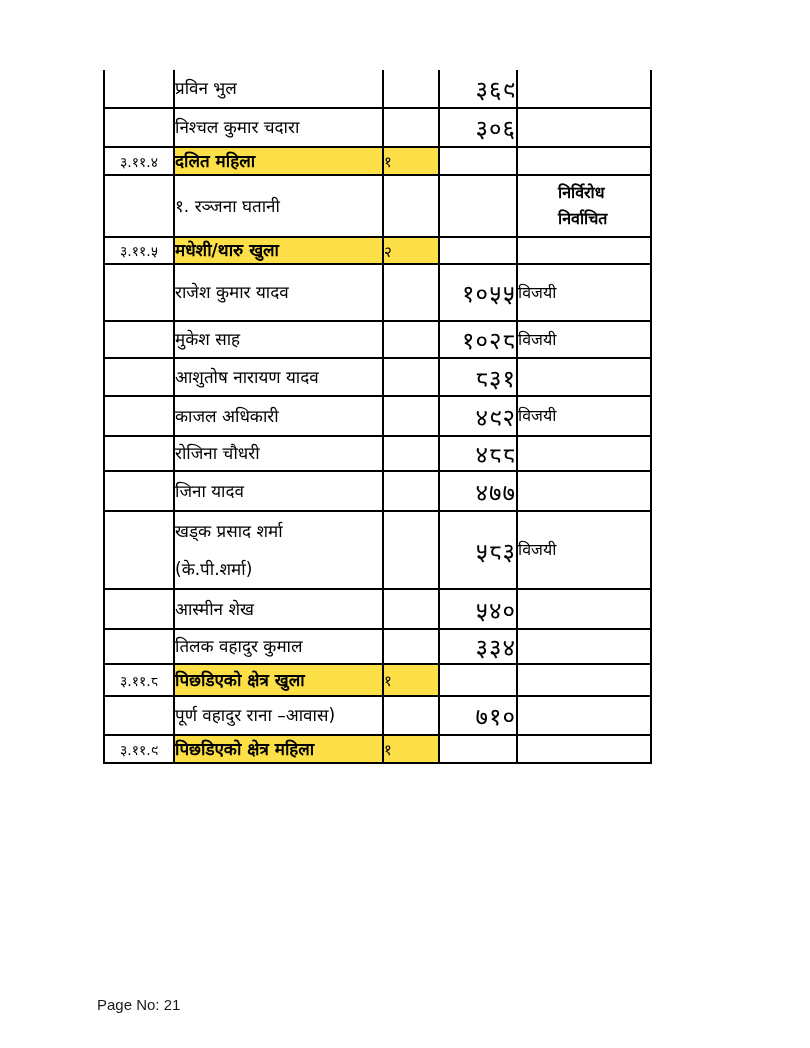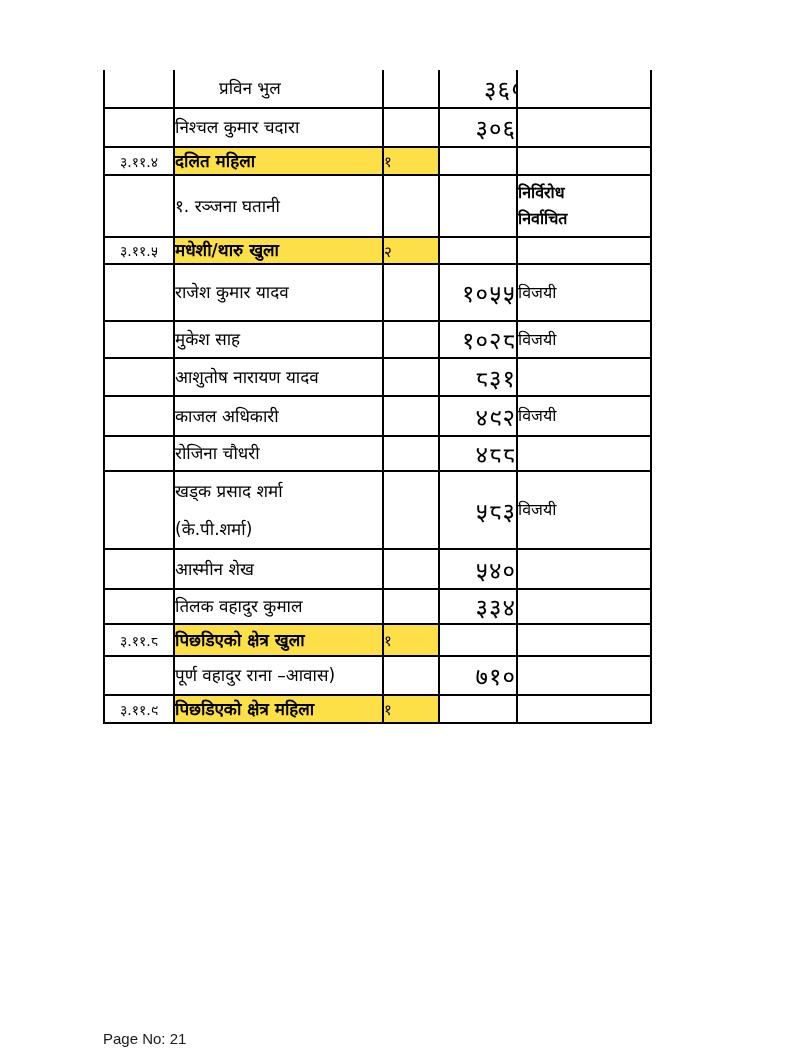--- a/index.html
+++ b/index.html
@@ -27,21 +27,20 @@
     border-top: none;
   }
   table.results td {
     border: 2px solid #000000;
     vertical-align: middle;
     overflow: hidden;
     padding: 0;
   }
   table.results tr:first-child td {
     border-top: none;
-    padding-left: 44px;
   }
   td.sn {
     font-size: 14px;
     padding-left: 7px;
     text-align: center;
   }
   td.name {
     font-size: 17px;
     padding-left: 8px;
     white-space: pre-line;
@@ -72,29 +71,29 @@
   }
   tr.cat td.name.two-line {
     line-height: 27px;
   }
   td.name.wide-lines {
     line-height: 38px;
     vertical-align: middle;
   }
   td.status.bold {
     font-weight: bold;
+    padding-left: 40px;
   }
   .footer {
     position: absolute;
-    left: 103px;
+    left: 97px;
     top: 996px;
     font-family: "Liberation Sans", sans-serif;
     font-size: 15px;
     color: #1a1a1a;
-    margin-top: 34px;
   }
 </style>
 </head>
 <body>
 
 <div class="page">
 
   <table class="results">
     <colgroup>
       <col style="width:70px">
@@ -168,20 +167,27 @@
         <td class="votes">४९२</td>
         <td class="status">विजयी</td>
       </tr>
       <tr style="height:35px">
         <td class="sn"></td>
         <td class="name">रोजिना चौधरी</td>
         <td class="count"></td>
         <td class="votes">४८८</td>
         <td class="status"></td>
       </tr>
+      <tr style="height:40px">
+        <td class="sn"></td>
+        <td class="name">जिना यादव</td>
+        <td class="count"></td>
+        <td class="votes">४७७</td>
+        <td class="status"></td>
+      </tr>
       <tr style="height:73px">
         <td class="sn"></td>
         <td class="name wide-lines">खड्क प्रसाद शर्मा
 (के.पी.शर्मा)</td>
         <td class="count"></td>
         <td class="votes">५८३</td>
         <td class="status">विजयी</td>
       </tr>
       <tr style="height:40px">
         <td class="sn"></td>

